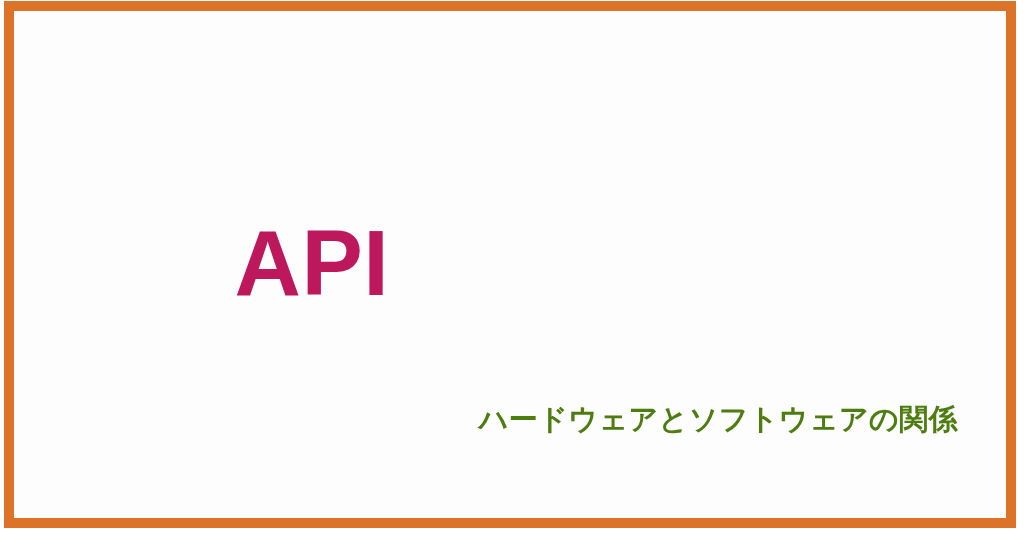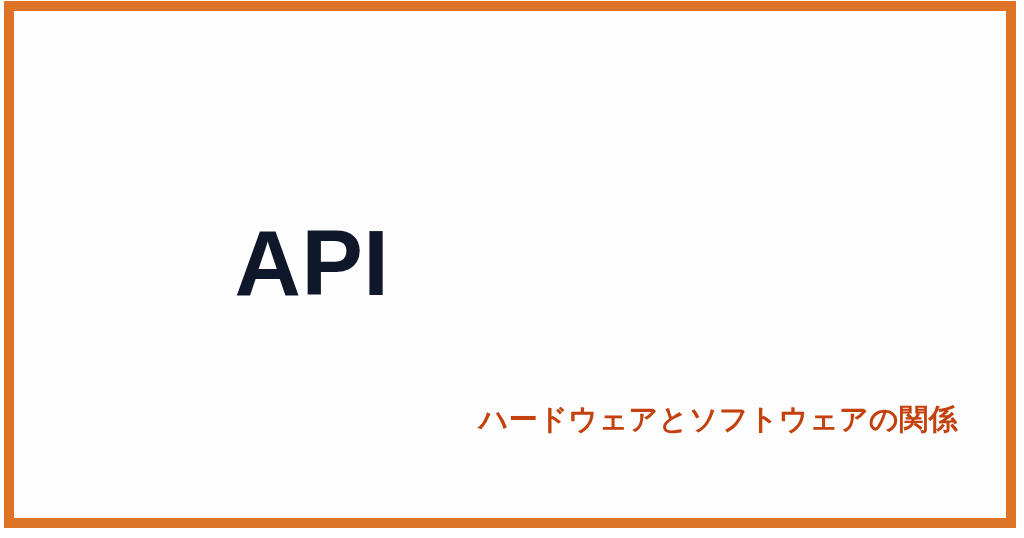--- a/index.html
+++ b/index.html
@@ -54,39 +54,39 @@
   .slide-title {
     position: absolute;
     left: 0;
     right: 384px;
     top: 206px;
     text-align: center;
     font-size: 92px;
     font-weight: 700;
     line-height: 1;
     letter-spacing: 0.5px;
-    color: #0f172a;
+    color: #be185d;
     white-space: nowrap;
     margin-left: 36px;
   }
 
   .subtitle-block {
     position: absolute;
     left: 0;
     right: 0;
     top: 388px;
     text-align: right;
   }
 
   .subtitle-line {
     font-size: 29px;
     font-weight: 700;
     line-height: 40px;
     letter-spacing: 0.4px;
-    color: #c2410c;
+    color: #4d7c0f;
     white-space: nowrap;
   }
 </style>
 </head>
 <body>
 
 <div class="slide-root">
   <div class="slide-frame">
     <div class="slide-canvas">
 

